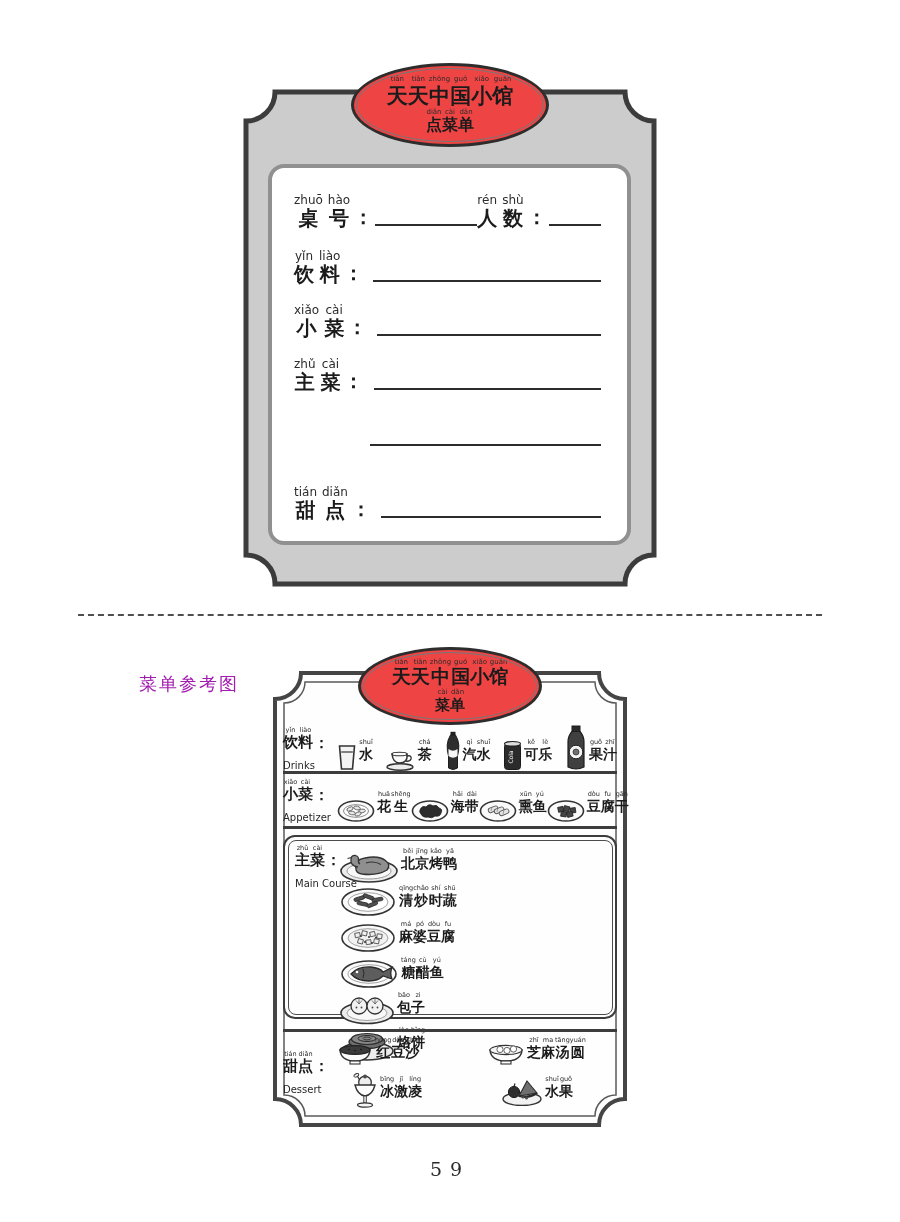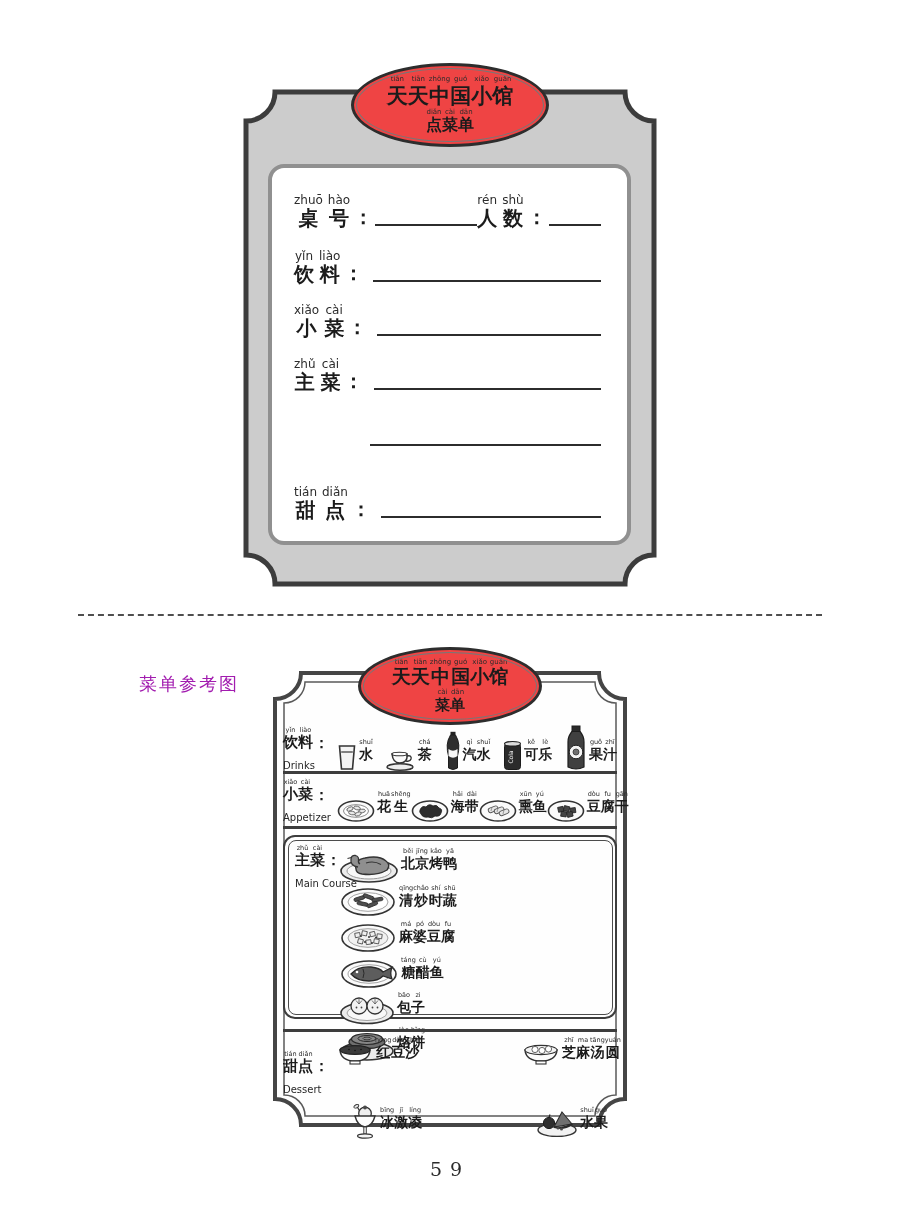--- a/index.html
+++ b/index.html
@@ -66,21 +66,21 @@
 
   #main-box{position:absolute;left:14px;right:14px;top:168px;height:184px;
             border:2.5px solid #3d3d3d;border-radius:12px;box-sizing:border-box;}
   #main-box::before{content:"";position:absolute;inset:2.5px;border:1.5px solid #4c4c4c;border-radius:8px;pointer-events:none;}
   #main-label{position:absolute;left:10px;top:8px;}
   #main-items{position:absolute;left:54px;right:6px;top:8px;bottom:8px;
               display:grid;grid-template-columns:1fr;align-items:center;justify-items:start;}
   #main-items .m-item{align-items:center;}
 
   #dessert-sec{top:370px;}
-  #dessert-items{flex:1;display:grid;grid-template-columns:150px 1fr;row-gap:4px;align-items:center;justify-items:start;gap:35px;}
+  #dessert-items{flex:1;display:grid;grid-template-columns:150px 1fr;row-gap:4px;align-items:center;justify-items:start;}
   #dessert-items .m-item{align-items:center;}
   #dessert-items .m-item:nth-child(n+3){margin-left:14px;}
 
   
   #page-number{position:absolute;left:0;right:0;top:1158px;text-align:center;
                font-family:"DejaVu Serif",serif;font-size:19px;letter-spacing:8px;color:#2a2a2a;}
 </style>
 </head>
 <body>
 

